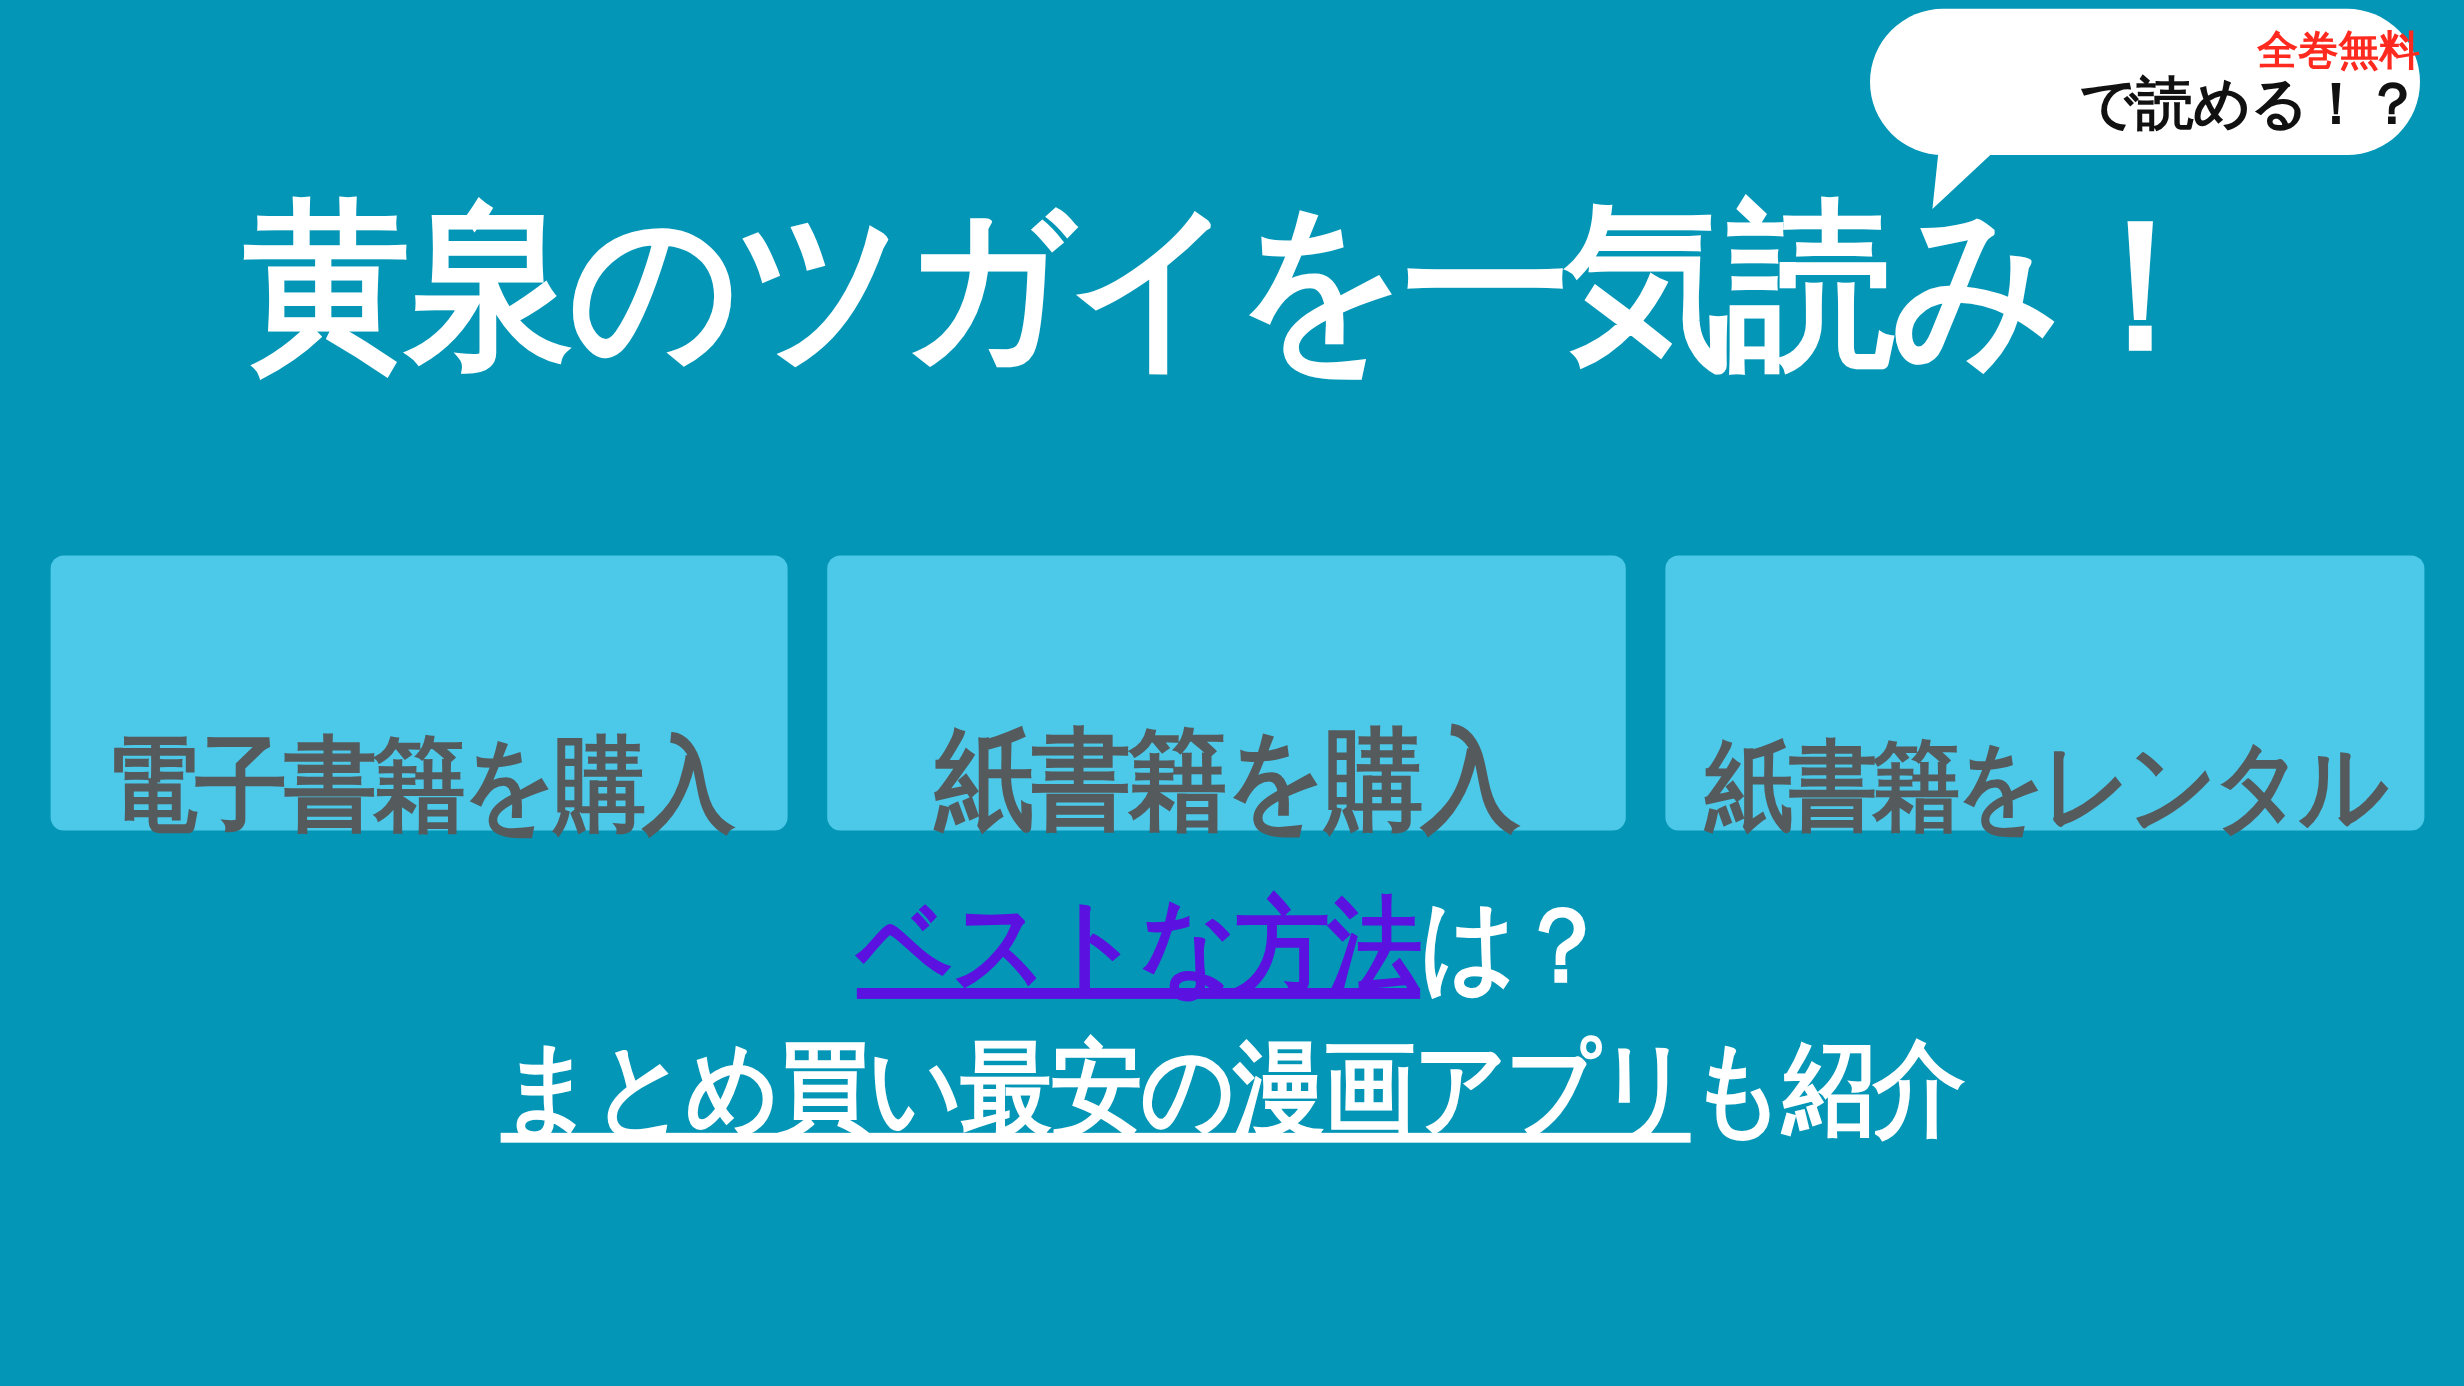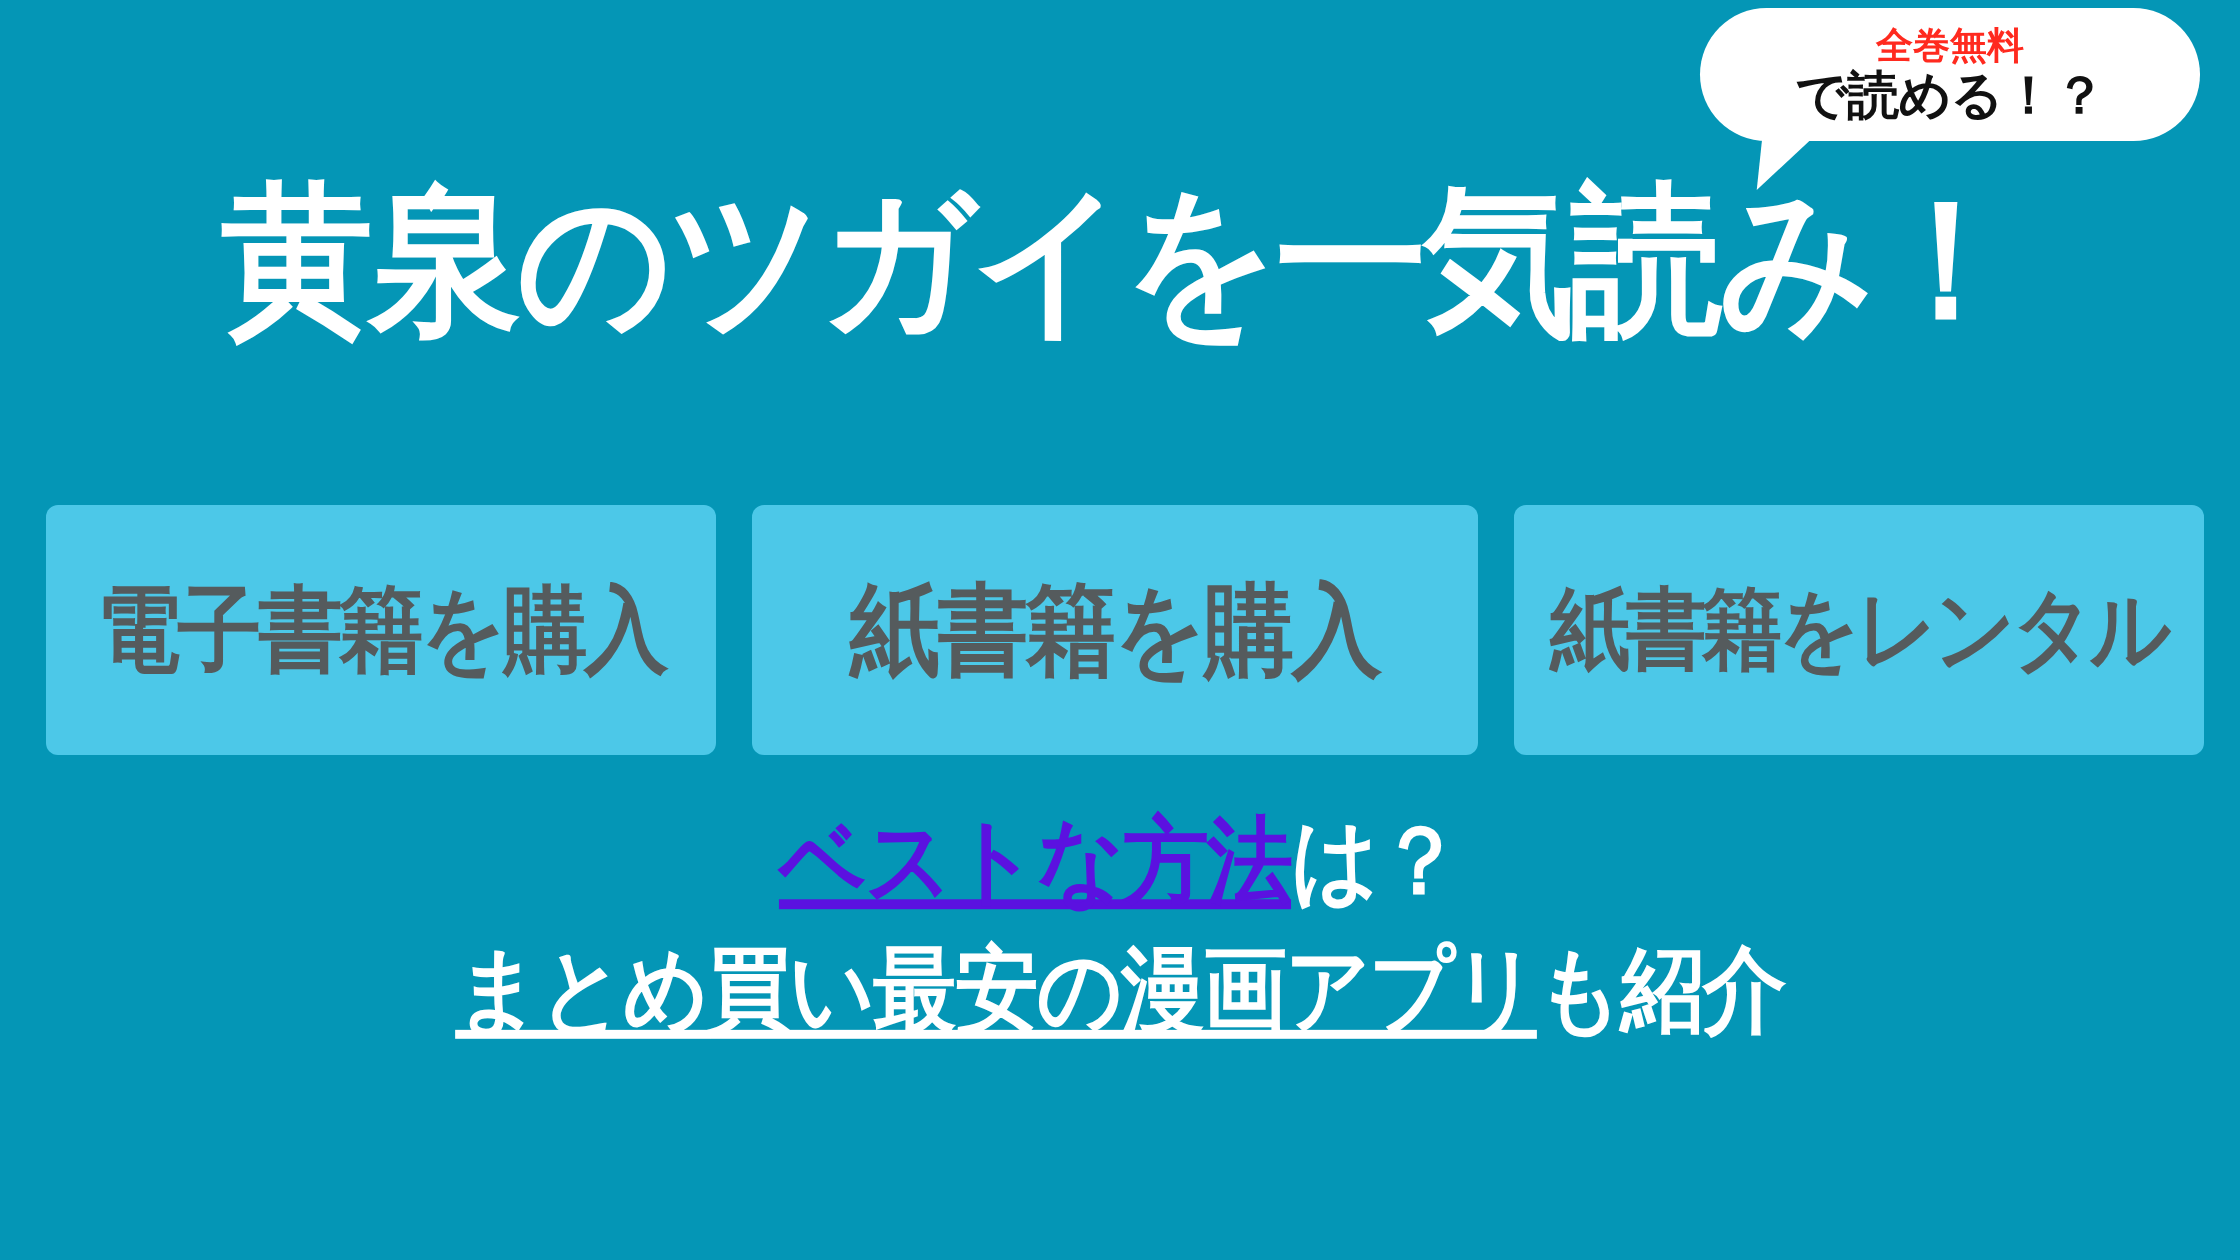--- a/index.html
+++ b/index.html
@@ -50,21 +50,21 @@
     transform: skewX(-6deg);
   }
   #bubble-text {
     position: absolute;
     left: 0;
     top: 0;
     width: 500px;
     height: 133px;
     display: flex;
     flex-direction: column;
-    align-items: center;
+    align-items: flex-end;
     justify-content: center;
     gap: 2px;
   }
   #bubble-line1 {
     color: #ff2a1f;
     font-size: 37px;
     font-weight: bold;
     line-height: 1.05;
     letter-spacing: 0px;
     white-space: nowrap;
@@ -103,21 +103,21 @@
     width: 2148px;
     height: 250px;
     display: flex;
     align-items: stretch;
     gap: 36px;
   }
   .option-button {
     background: #4cc8e8;
     border-radius: 12px;
     display: flex;
-    align-items: center;
+    align-items: flex-end;
     justify-content: center;
     box-sizing: border-box;
     padding: 0 10px;
   }
   .option-button.b1 { flex: 0 0 670px; }
   .option-button.b2 { flex: 0 0 690px; }
   .option-button.b3 { flex: 0 0 726px; }
   .option-label {
     color: #555b5d;
     font-weight: bold;

